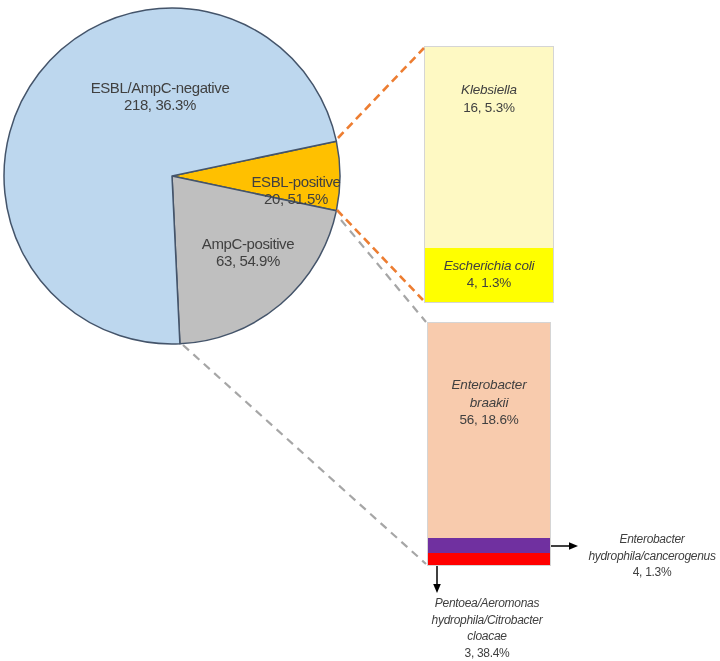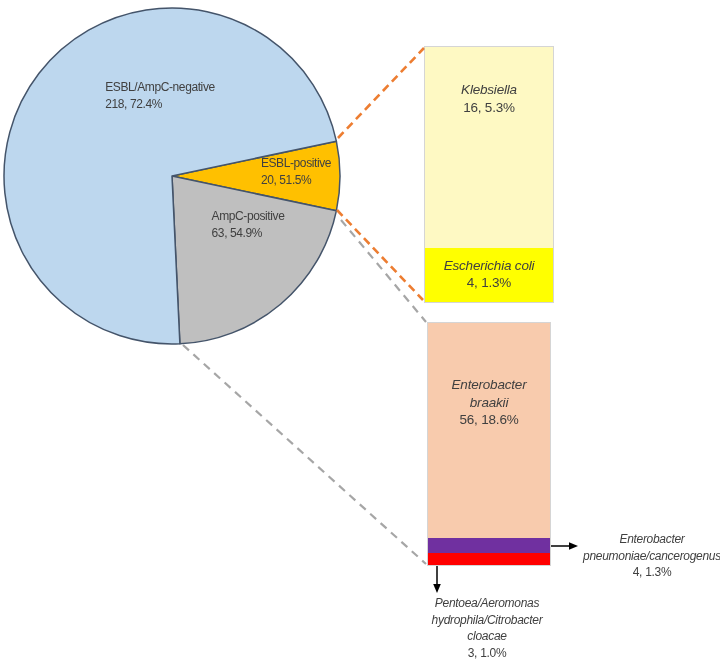--- a/index.html
+++ b/index.html
@@ -1,20 +1,20 @@
 <!DOCTYPE html>
 <html><head>
 <meta charset="utf-8">
 <style>
   html,body{margin:0;padding:0;background:#fff;}
   #stage{position:relative;width:720px;height:661px;background:#fff;overflow:hidden;
          font-family:"Liberation Sans",sans-serif;color:#404040;}
   #chart-svg{position:absolute;left:0;top:0;}
-  .pie-label{position:absolute;transform:translate(-50%,-50%);text-align:left;
-             font-size:12px;letter-spacing:-0.4px;line-height:17px;white-space:nowrap;}
+  .pie-label{position:absolute;transform:translate(-50%,-50%);text-align:center;
+             font-size:15px;letter-spacing:-0.4px;line-height:17px;white-space:nowrap;}
   .bar{position:absolute;display:flex;flex-direction:column;box-shadow:0 0 0 1px rgba(150,150,150,0.4);}
   .seg{position:relative;width:100%;}
   .seg-label{position:absolute;left:0;width:100%;text-align:center;font-size:13.5px;
              letter-spacing:-0.2px;line-height:17.5px;}
   .species{font-style:italic;}
   .annot{position:absolute;transform:translateX(-50%);text-align:center;
          font-size:12px;letter-spacing:-0.3px;line-height:16.5px;white-space:nowrap;}
   .line{display:block;}
 </style>
 </head>
@@ -37,27 +37,27 @@
       <polygon points="578,546 569,542.2 569,549.8" fill="#000"></polygon>
     </g>
     <g id="arrow-down">
       <line x1="437" y1="566" x2="437" y2="586" stroke="#000" stroke-width="1.5"></line>
       <polygon points="437,593 433.2,584 440.8,584" fill="#000"></polygon>
     </g>
   </svg>
 
   <div class="pie-label" style="left:160px;top:96px">
     <span class="line">ESBL/AmpC-negative</span>
-    <span class="line">218, 72.4%</span>
+    <span class="line">218, 36.3%</span>
   </div>
-  <div class="pie-label" style="left:296px;top:172px">
+  <div class="pie-label" style="left:296px;top:190px">
     <span class="line">ESBL-positive</span>
     <span class="line">20, 51.5%</span>
   </div>
-  <div class="pie-label" style="left:248px;top:225px">
+  <div class="pie-label" style="left:248px;top:252px">
     <span class="line">AmpC-positive</span>
     <span class="line">63, 54.9%</span>
   </div>
 
   <div class="bar" id="esbl-bar" style="left:425px;top:47px;width:128px;height:255px">
     <div class="seg" style="height: 256px; background: #fef9c3;">
       <div class="seg-label" style="top:34px">
         <span class="line species">Klebsiella</span>
         <span class="line">16, 5.3%</span>
       </div>
@@ -77,24 +77,24 @@
         <span class="line species">braakii</span>
         <span class="line">56, 18.6%</span>
       </div>
     </div>
     <div class="seg" style="height: 15.3651px; background: rgb(112, 48, 160);"></div>
     <div class="seg" style="height: 11.5238px; background: rgb(255, 0, 0);"></div>
   </div>
 
   <div class="annot" style="left:652px;top:531px">
     <span class="line species">Enterobacter</span>
-    <span class="line species">pneumoniae/cancerogenus</span>
+    <span class="line species">hydrophila/cancerogenus</span>
     <span class="line">4, 1.3%</span>
   </div>
 
   <div class="annot" style="left:487px;top:595px">
     <span class="line species">Pentoea/Aeromonas</span>
     <span class="line species">hydrophila/Citrobacter</span>
     <span class="line species">cloacae</span>
-    <span class="line">3, 1.0%</span>
+    <span class="line">3, 38.4%</span>
   </div>
 
 </div>
 
 </body></html>

